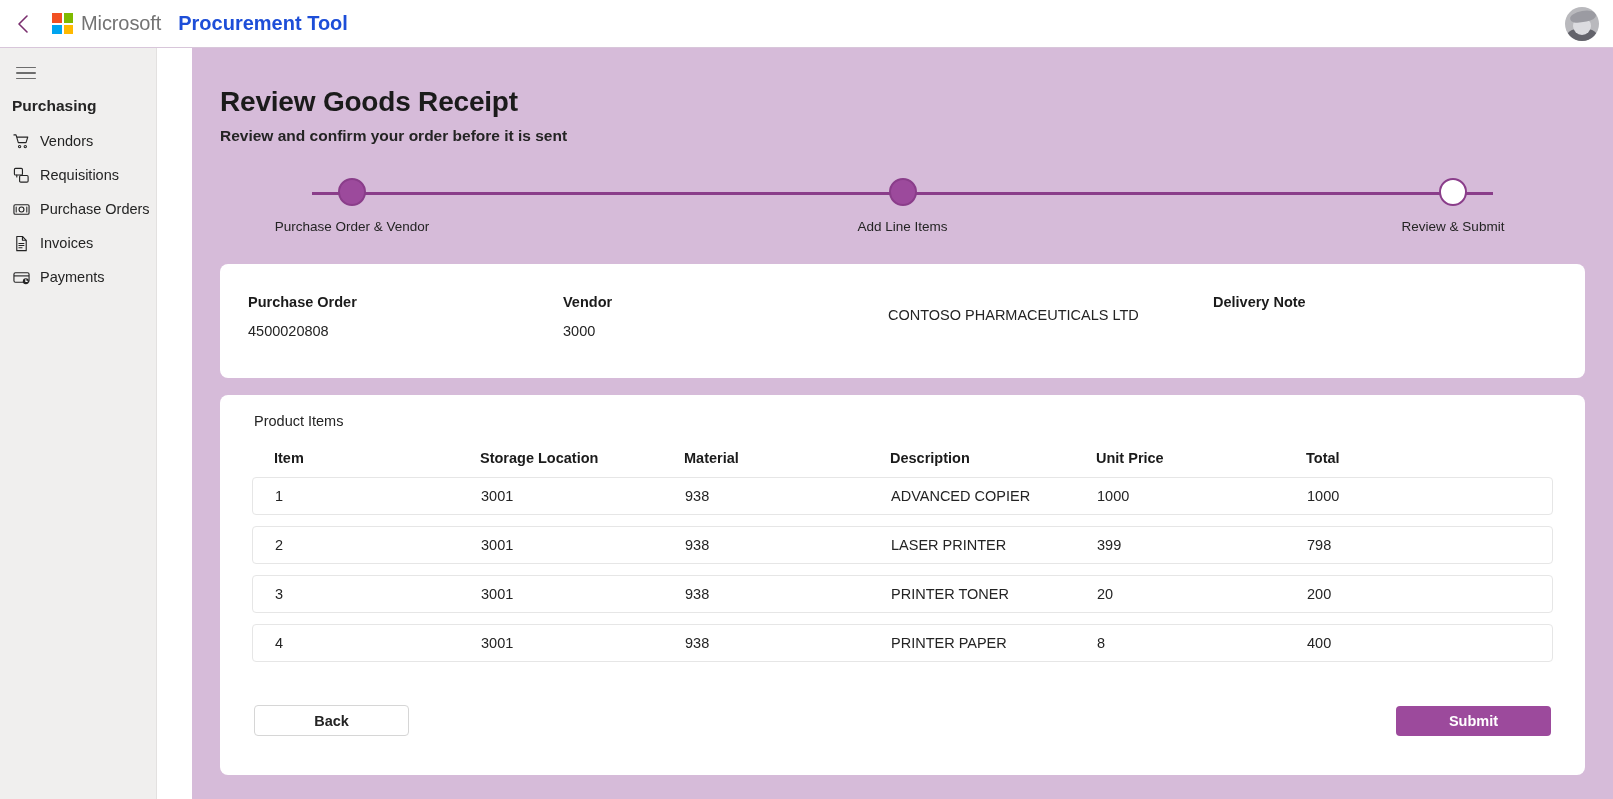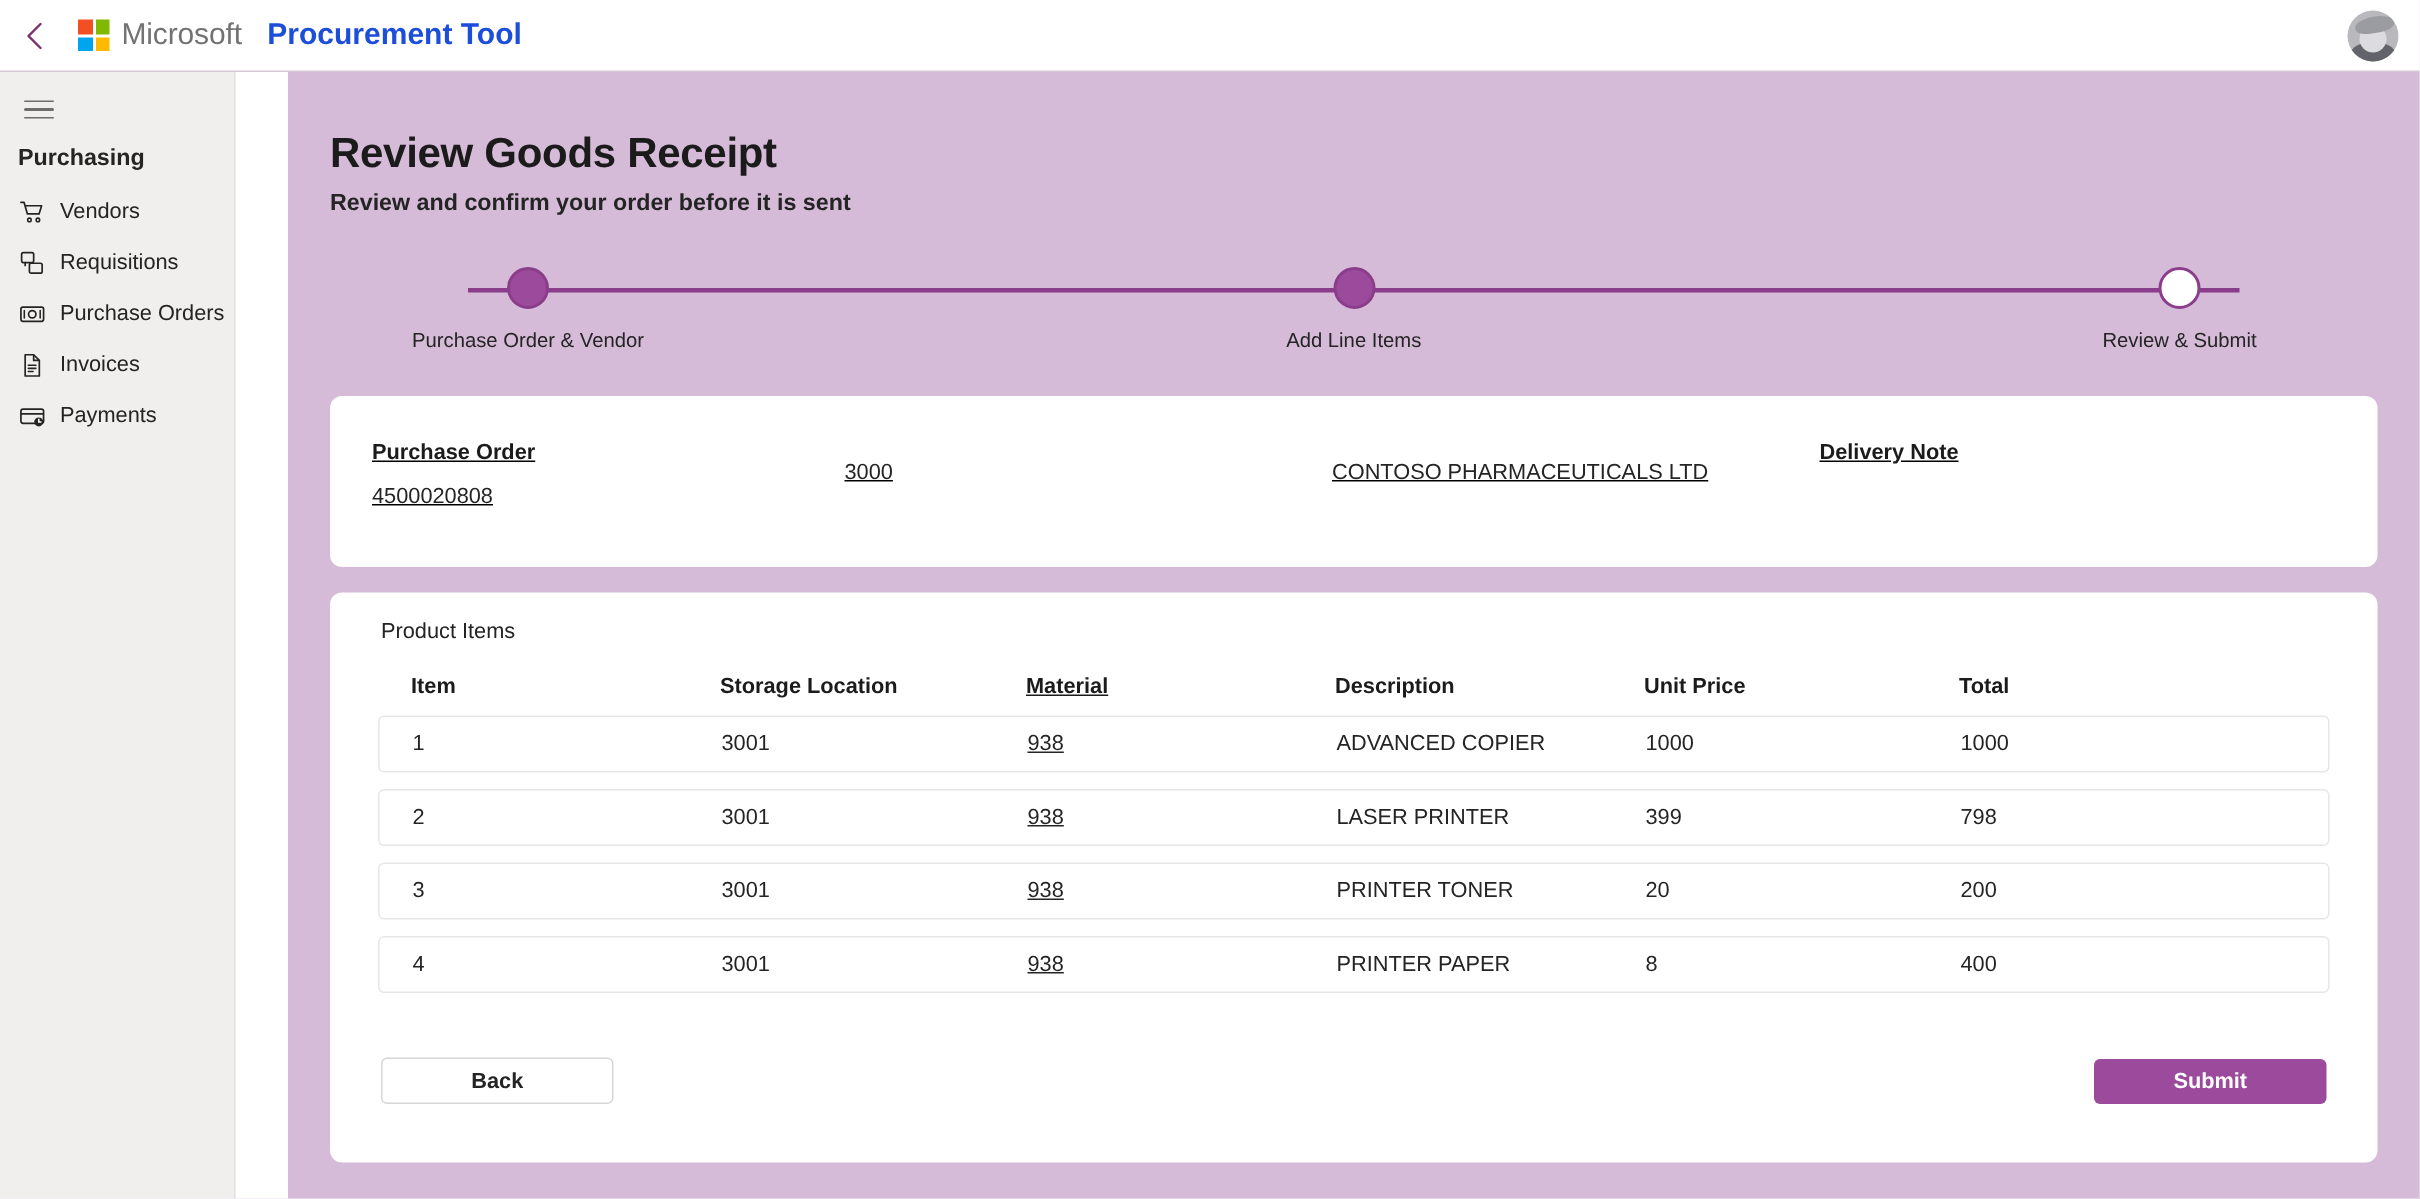--- a/index.html
+++ b/index.html
@@ -216,21 +216,20 @@
   
   .card {
     background: #ffffff;
     border-radius: 8px;
     margin: 0 28px;
   }
   .info-card {
     height: 114px;
     padding: 30px 28px 0 28px;
     display: flex;
-    text-decoration: underline;
   }
   .info-col { flex: 0 0 auto; }
   .info-col:nth-child(1){ width: 315px; }
   .info-col:nth-child(2){ width: 325px; }
   .info-col:nth-child(3){ width: 325px; }
   .info-label {
     font-size: 14.5px;
     font-weight: 700;
     color: #1b1b1b;
   }
@@ -270,21 +269,21 @@
     border-radius: 4px;
     padding-left: 22px;
     background: #ffffff;
   }
   .row > div {
     font-size: 14.5px;
     color: #242424;
   }
   .c-item  { width: 206px; }
   .c-loc   { width: 204px; }
-  .c-mat   { width: 206px; text-decoration: underline; }
+  .c-mat   { width: 206px; }
   .c-desc  { width: 206px; }
   .c-price { width: 210px; }
   .c-total { width: 180px; }
 
   .btn-row {
     display: flex;
     align-items: center;
     justify-content: space-between;
     margin-top: 43px;
     padding: 0 2px;
@@ -424,20 +423,21 @@
       </div>
     </div>
   </div>
 
   <div class="card info-card">
     <div class="info-col">
       <div class="info-label">Purchase Order</div>
       <div class="info-value">4500020808</div>
     </div>
     <div class="info-col">
+      <div class="info-label">Vendor</div>
       <div class="info-value">3000</div>
     </div>
     <div class="info-col">
       <div class="info-value">CONTOSO PHARMACEUTICALS LTD</div>
     </div>
     <div class="info-col">
       <div class="info-label">Delivery Note</div>
       <div class="info-value"></div>
     </div>
   </div>

